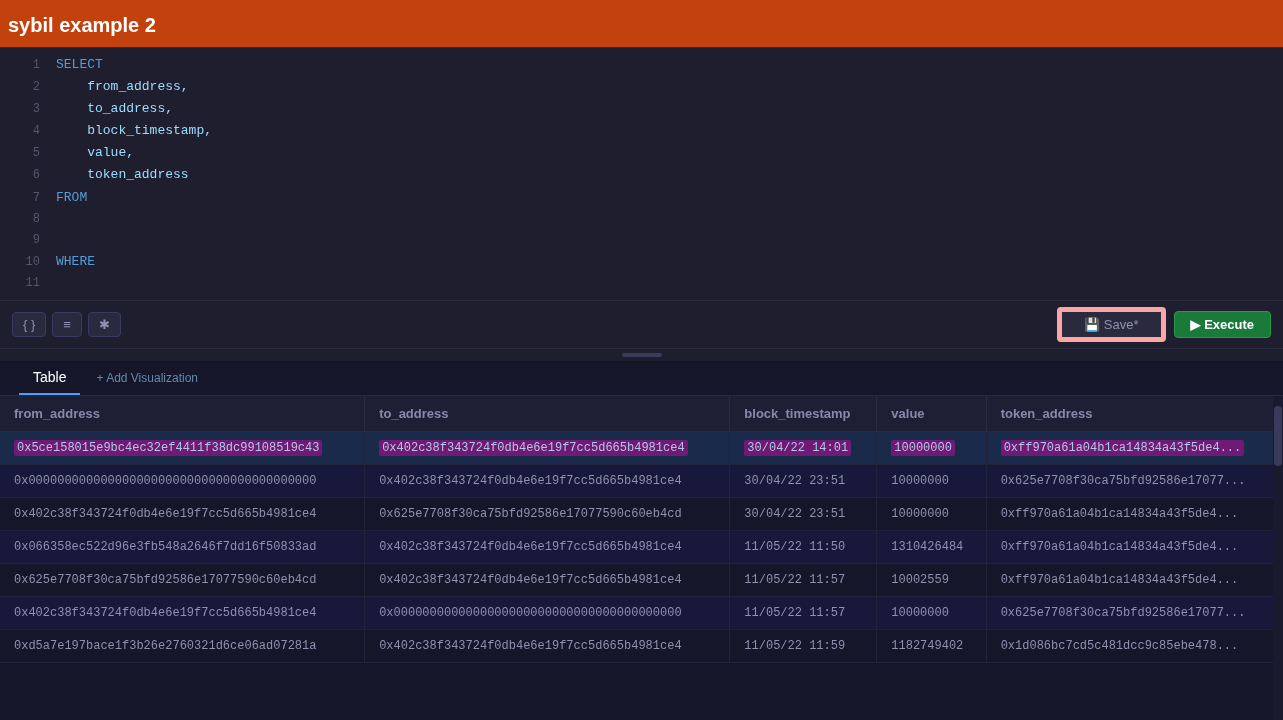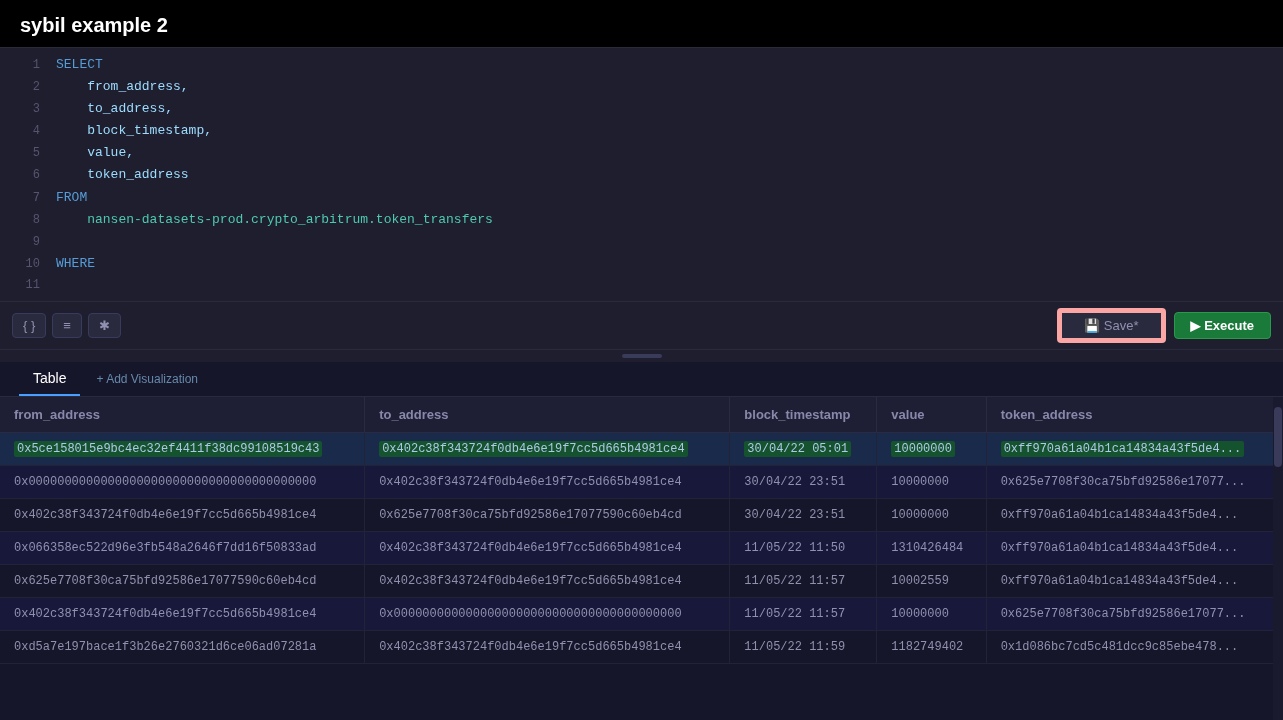--- a/index.html
+++ b/index.html
@@ -8,22 +8,22 @@
       color: #c8c8d4;
       font-family: 'Consolas', 'Monaco', 'Courier New', monospace;
       font-size: 13px;
       width: 1283px;
       height: 720px;
       overflow: hidden;
     }
 
     
     .header {
-      padding: 14px 20px 10px;
-      background: #000000;
+      padding: 14px 8px 10px;
+      background: #c2410c;
     }
     .header h1 {
       color: #ffffff;
       font-size: 20px;
       font-weight: 600;
       font-family: sans-serif;
     }
 
     
     .editor-area {
@@ -199,21 +199,21 @@
     tbody td {
       padding: 9px 14px;
       color: #9090b0;
       white-space: nowrap;
       overflow: hidden;
       max-width: 400px;
       text-overflow: ellipsis;
       border-right: 1px solid #222238;
     }
     .cell-highlight {
-      background: #14532d;
+      background: #701a75;
       border-radius: 2px;
       padding: 1px 3px;
       color: #b0c8e8;
     }
     .scrollbar-v {
       position: absolute;
       right: 0;
       top: 0;
       width: 10px;
       height: 100%;
@@ -260,21 +260,20 @@
     <div class="code-line">
       <span class="line-num">6</span>
       <span class="code-content field">&nbsp;&nbsp;&nbsp;&nbsp;token_address</span>
     </div>
     <div class="code-line">
       <span class="line-num">7</span>
       <span class="code-content kw">FROM</span>
     </div>
     <div class="code-line">
       <span class="line-num">8</span>
-      <span class="code-content tbl">&nbsp;&nbsp;&nbsp;&nbsp;nansen-datasets-prod.crypto_arbitrum.token_transfers</span>
     </div>
     <div class="code-line">
       <span class="line-num">9</span>
       <span class="code-content">&nbsp;</span>
     </div>
     <div class="code-line">
       <span class="line-num">10</span>
       <span class="code-content kw">WHERE</span>
     </div>
     <div class="code-line">
@@ -317,21 +316,21 @@
         <th>to_address</th>
         <th>block_timestamp</th>
         <th>value</th>
         <th>token_address</th>
       </tr>
     </thead>
     <tbody id="table-body">
     <tr class="highlighted">
           <td><span class="cell-highlight">0x5ce158015e9bc4ec32ef4411f38dc99108519c43</span></td>
           <td><span class="cell-highlight">0x402c38f343724f0db4e6e19f7cc5d665b4981ce4</span></td>
-          <td><span class="cell-highlight">30/04/22  05:01</span></td>
+          <td><span class="cell-highlight">30/04/22  14:01</span></td>
           <td><span class="cell-highlight">10000000</span></td>
           <td><span class="cell-highlight">0xff970a61a04b1ca14834a43f5de4...</span></td>
         </tr>
         <tr>
           <td>0x0000000000000000000000000000000000000000</td>
           <td>0x402c38f343724f0db4e6e19f7cc5d665b4981ce4</td>
           <td>30/04/22  23:51</td>
           <td>10000000</td>
           <td>0x625e7708f30ca75bfd92586e17077...</td>
         </tr>

